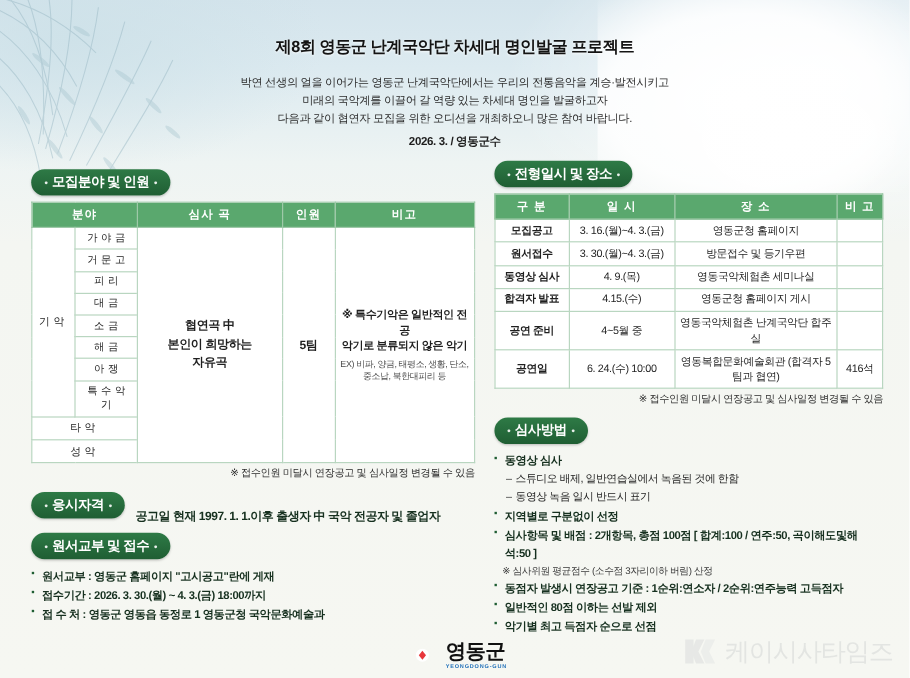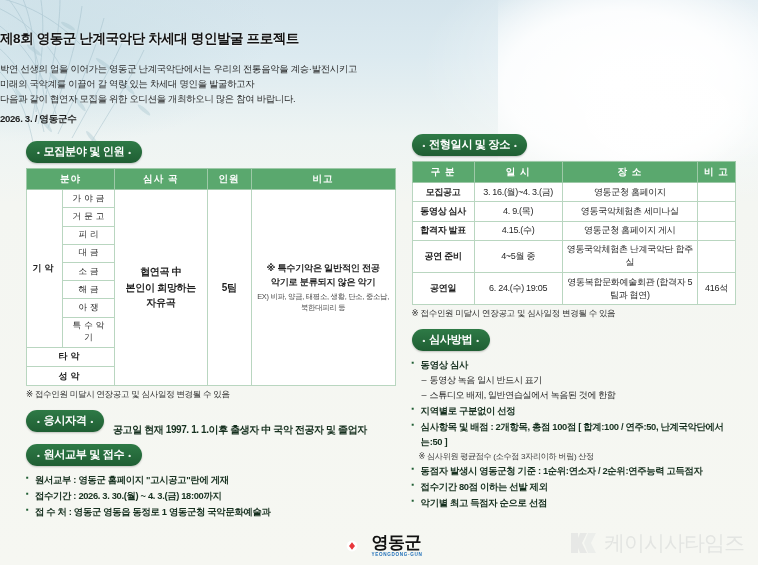--- a/index.html
+++ b/index.html
@@ -21,21 +21,21 @@
   .willow { position: absolute; left: -6px; top: -8px; width: 300px; height: 210px;
             opacity: .55; pointer-events: none; }
   .cloud-r { position:absolute; right:-40px; top:-30px; width:300px; height:190px;
              background: radial-gradient(ellipse at 40% 60%, #ffffff 0%, rgba(255,255,255,.85) 45%, rgba(255,255,255,0) 72%);
              pointer-events:none; }
   .cloud-r2 { position:absolute; right:10px; top:60px; width:180px; height:110px;
              background: radial-gradient(ellipse at 50% 50%, #ffffff 0%, rgba(255,255,255,.7) 50%, rgba(255,255,255,0) 75%);
              pointer-events:none; }
 
   
-  .header { position: relative; padding-top: 30px; }
+  .header { position: relative; text-align: center; padding-top: 30px; }
   .kicker {
     font-size: 13.5px; font-weight: bold; color: #141414; letter-spacing: -0.4px;
     text-shadow: 0 1px 2px rgba(255,255,255,.9);
   }
   .maintitle {
     margin-top: 8px; font-size: 37px; font-weight: bold; letter-spacing: -1px;
     line-height: 1.05;
     text-shadow: 1px 2px 3px rgba(255,255,255,.85);
   }
   .maintitle .pt1 { color: #5b3f93; }
@@ -61,30 +61,30 @@
   .pill .dot.r { margin-left: 4px; }
 
   
   table { border-collapse: collapse; width: 100%; background: #fff; }
   th { background: #5aa86e; color: #fff; font-size: 9.6px; font-weight: bold;
        letter-spacing: 1px; padding: 3.5px 2px; border: 1px solid #9ec9a8; }
   td { font-size: 9px; color: #1f1f1f; text-align: center; padding: 2.6px 3px;
        border: 1px solid #b9d6c0; letter-spacing: -0.3px; }
   .tbl-recruit td { height: 13px; }
   .tbl-recruit td.inst { font-size: 8.6px; letter-spacing: 3px; padding-left:6px; }
-  .tbl-recruit td.grp { font-weight: bold; font-size: 9px; letter-spacing: 3px;}
+  .tbl-recruit td.grp { font-weight: normal; font-size: 9px; letter-spacing: 3px;}
   .tbl-recruit td.song { font-size: 10px; font-weight: bold; line-height: 1.55; }
   .tbl-recruit td.cnt { font-size: 10px; font-weight: bold; }
   .tbl-recruit td.note { font-size: 9.2px; font-weight: bold; line-height: 1.45; }
   .tbl-recruit td.note .ex { display:block; font-weight: normal; font-size: 7.4px;
        color:#4a4a4a; line-height:1.4; margin-top:3px; }
   .tbl-sched td.k { font-weight: bold; }
 
   
-  .note-star { font-size: 8.5px; color: #2d2d2d; margin: 3px 0 2px; letter-spacing: -0.3px; }
+  .note-star { font-size: 8.5px; color: #2d2d2d; margin: 3px 0 2px; letter-spacing: -0.3px; text-align: right; }
   .bul { font-size: 9.4px; color: #16301f; letter-spacing: -0.35px; line-height: 1.55;
          margin: 1.5px 0; padding-left: 9px; position: relative; font-weight: bold; }
   .bul::before { content: "▪"; position: absolute; left: 0; top: -1px; color: #1f5e33; font-size: 8px; }
   .sub { font-size: 9px; color: #222; letter-spacing: -0.35px; line-height: 1.55;
          margin: 1px 0 1px 10px; padding-left: 8px; position: relative; }
   .sub::before { content: "–"; position: absolute; left: 0; color: #333; }
   .mini { font-size: 8.1px; color: #3a3a3a; letter-spacing: -0.3px; margin: 1px 0 2px 7px; }
 
   
   .inline-row { display: flex; align-items: flex-end; gap: 9px; }
@@ -157,21 +157,21 @@
       
       <div class="pill">
         <span class="dot l">•</span><span>모집분야 및 인원</span><span class="dot r">•</span>
       </div>
       <table class="tbl-recruit">
         <thead>
           <tr>
             <th colspan="2">분야</th>
             <th>심사 곡</th>
             <th style="width:44px">인원</th>
-            <th style="width:144px">비고</th>
+            <th style="width:116px">비고</th>
           </tr>
         </thead>
         <tbody>
           <tr>
             <td class="grp" rowspan="8" style="width:36px">기악</td>
             <td class="inst" style="width:52px">가야금</td>
             <td class="song" rowspan="10">
               <span>협연곡 中</span><br>
               <span>본인이 희망하는</span><br>
               <span>자유곡</span>
@@ -254,59 +254,65 @@
           </tr>
         </thead>
         <tbody>
           <tr>
             <td class="k">모집공고</td>
             <td>3. 16.(월)~4. 3.(금)</td>
             <td>영동군청 홈페이지</td>
             <td></td>
           </tr>
           <tr>
+            <td class="k">원서접수</td>
+            <td>3. 30.(월)~4. 3.(금)</td>
+            <td>방문접수 및 등기우편</td>
+            <td></td>
+          </tr>
+          <tr>
             <td class="k">동영상 심사</td>
             <td>4. 9.(목)</td>
             <td>영동국악체험촌 세미나실</td>
             <td></td>
           </tr>
           <tr>
             <td class="k">합격자 발표</td>
             <td>4.15.(수)</td>
             <td>영동군청 홈페이지 게시</td>
             <td></td>
           </tr>
           <tr>
             <td class="k">공연 준비</td>
             <td>4~5월 중</td>
             <td>영동국악체험촌 난계국악단 합주실</td>
             <td></td>
           </tr>
           <tr>
             <td class="k">공연일</td>
-            <td>6. 24.(수) 19:05</td>
+            <td>6. 24.(수) 10:00</td>
             <td>영동복합문화예술회관 (합격자 5팀과 협연)</td>
             <td>416석</td>
           </tr>
         </tbody>
       </table>
       <div class="note-star">※ 접수인원 미달시 연장공고 및 심사일정 변경될 수 있음</div>
 
       
       <div class="pill">
         <span class="dot l">•</span><span>심사방법</span><span class="dot r">•</span>
       </div>
       <div class="bul">동영상 심사</div>
+      <div class="sub">스튜디오 배제, 일반연습실에서 녹음된 것에 한함</div>
       <div class="sub">동영상 녹음 일시 반드시 표기</div>
-      <div class="sub">스튜디오 배제, 일반연습실에서 녹음된 것에 한함</div>
       <div class="bul">지역별로 구분없이 선정</div>
-      <div class="bul">심사항목 및 배점 : 2개항목, 총점 100점 [ 합계:100 / 연주:50, 난계국악단에서는:50 ]</div>
+      <div class="bul">심사항목 및 배점 : 2개항목, 총점 100점 [ 합계:100 / 연주:50, 곡이해도및해석:50 ]</div>
       <div class="mini">※ 심사위원 평균점수 (소수점 3자리이하 버림) 산정</div>
-      <div class="bul">동점자 발생시 영동군청 기준 : 1순위:연소자 / 2순위:연주능력 고득점자</div>
-      <div class="bul">접수기간 80점 이하는 선발 제외</div>
+      <div class="bul">동점자 발생시 연장공고 기준 : 1순위:연소자 / 2순위:연주능력 고득점자</div>
+      <div class="bul">일반적인 80점 이하는 선발 제외</div>
       <div class="bul">악기별 최고 득점자 순으로 선점</div>
       
 
       
       
       
       
       
 
       

